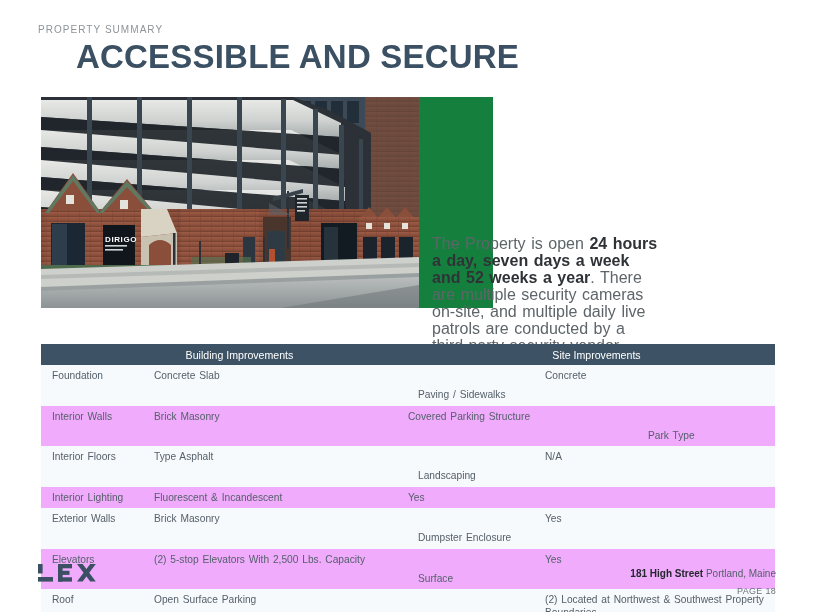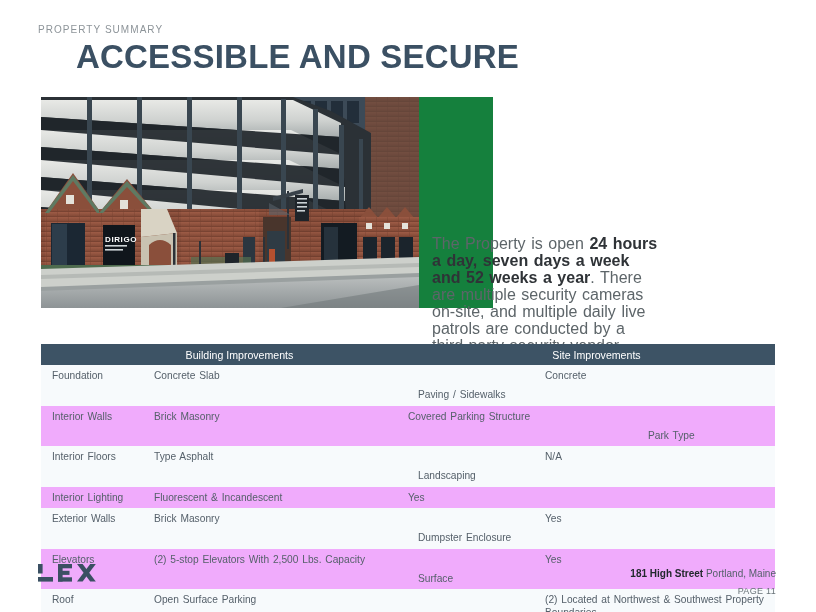--- a/index.html
+++ b/index.html
@@ -373,13 +373,13 @@
       <rect x="20" y="15.3" width="14" height="4.3"></rect>
 
       <polygon points="39,2 44.6,2 57.8,19.6 52.2,19.6"></polygon>
       <polygon points="52.2,2 57.8,2 44.6,19.6 39,19.6"></polygon>
     </g>
   </svg>
 </div>
 
 <div id="footer-address"><b>181 High Street</b><span> Portland, Maine</span></div>
 
-<div id="footer-page">PAGE 11</div>
+<div id="footer-page">PAGE 18</div>
 
 </body></html>

